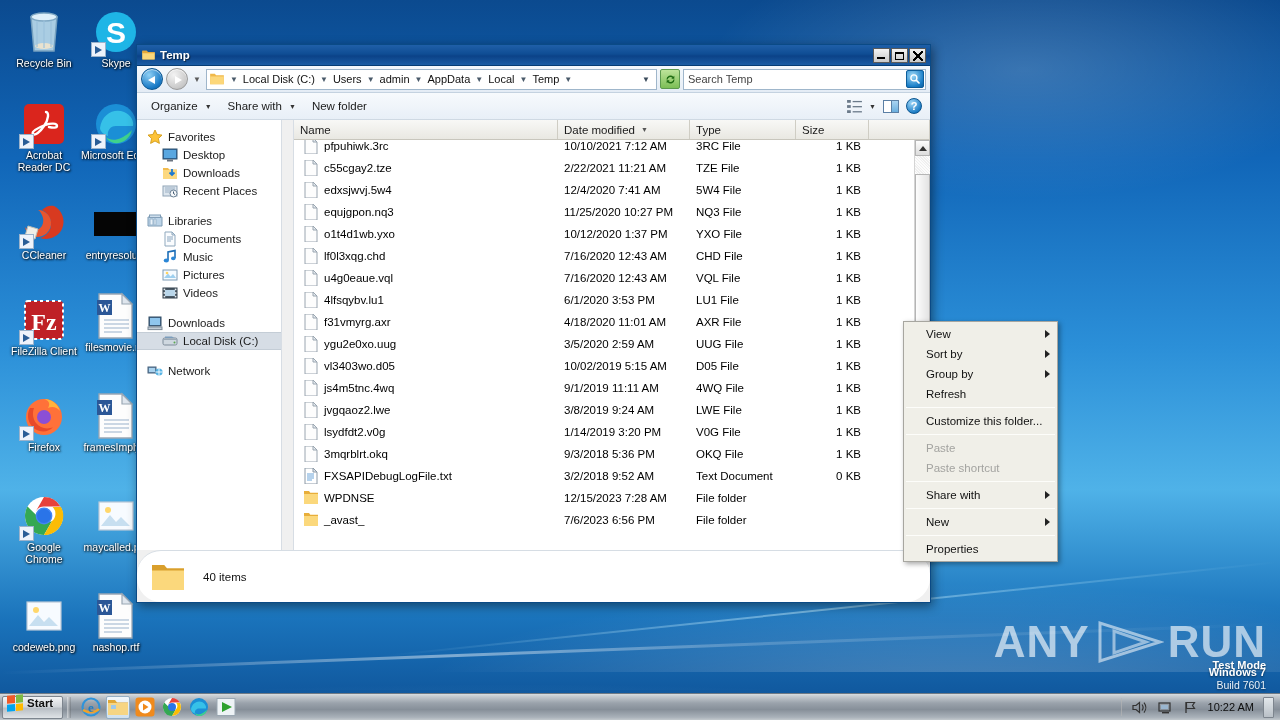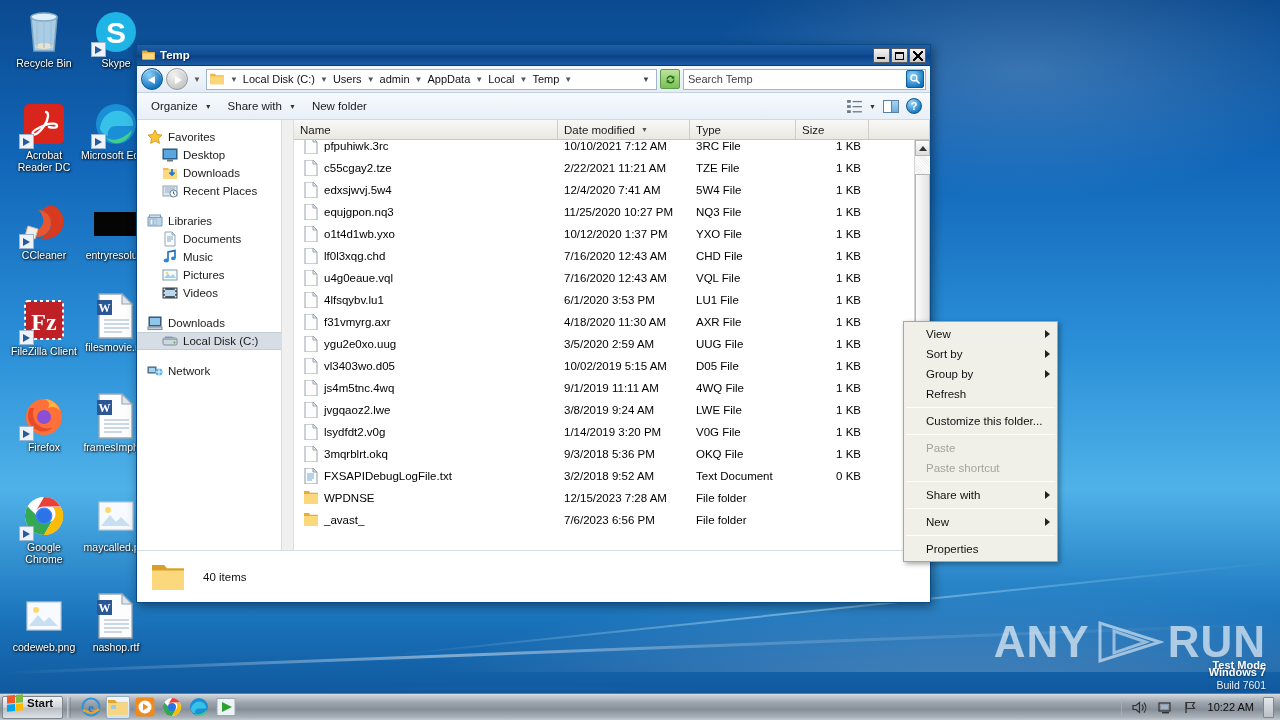--- a/index.html
+++ b/index.html
@@ -201,21 +201,21 @@
   .sb-arrow-up { width:0;height:0;border-left:4px solid transparent;border-right:4px solid transparent;border-bottom:5px solid #333; }
   .sb-arrow-dn { width:0;height:0;border-left:4px solid transparent;border-right:4px solid transparent;border-top:5px solid #333; }
   .sb-track { flex:1; background:
       repeating-linear-gradient(45deg,#efefef,#efefef 1px,#fcfcfc 1px,#fcfcfc 2px); }
   .sb-thumb { height:330px; margin-top:18px; background:linear-gradient(90deg,#fdfdfd,#e3e3e3);
     border:1px solid #b5b5b5; }
 
   
   .detailspane {
     height:52px; flex:0 0 52px; display:flex; align-items:center; gap:18px;
-    padding:0 14px; background:#fff; border-top:1px solid #d6dde4;
+    padding:0 14px; background:#fff; border-top:1px solid #d6dde4;border-radius:24px;
   }
   .det-folder { width:34px; height:30px; }
   .det-text { font-size:11.5px; color:#111; }
 
   
   #context-menu {
     position:absolute; left:903px; top:321px; width:155px;
     background:#f0efe8; border:1px solid #a7a6a0;
     box-shadow: 2px 2px 5px rgba(0,0,0,0.35);
     padding:2px 0; font-size:11.5px; color:#111;
@@ -726,21 +726,21 @@
               <div class="c-size">1 KB</div>
             </div>
             <div class="row">
               <div class="c-name">
                 <span class="fico"><svg viewBox="0 0 14 16" width="14" height="16">
                     <path d="M1 0h8l4 4v12H1z" fill="#fdfdfd" stroke="#9aa5b0"></path>
                     <path d="M9 0l4 4H9z" fill="#e6ecf1" stroke="#9aa5b0"></path>
                   </svg></span>
                 <span>f31vmyrg.axr</span>
               </div>
-              <div class="c-date">4/18/2020 11:30 AM</div>
+              <div class="c-date">4/18/2020 11:01 AM</div>
               <div class="c-type">AXR File</div>
               <div class="c-size">1 KB</div>
             </div>
             <div class="row">
               <div class="c-name">
                 <span class="fico"><svg viewBox="0 0 14 16" width="14" height="16">
                     <path d="M1 0h8l4 4v12H1z" fill="#fdfdfd" stroke="#9aa5b0"></path>
                     <path d="M9 0l4 4H9z" fill="#e6ecf1" stroke="#9aa5b0"></path>
                   </svg></span>
                 <span>ygu2e0xo.uug</span>

